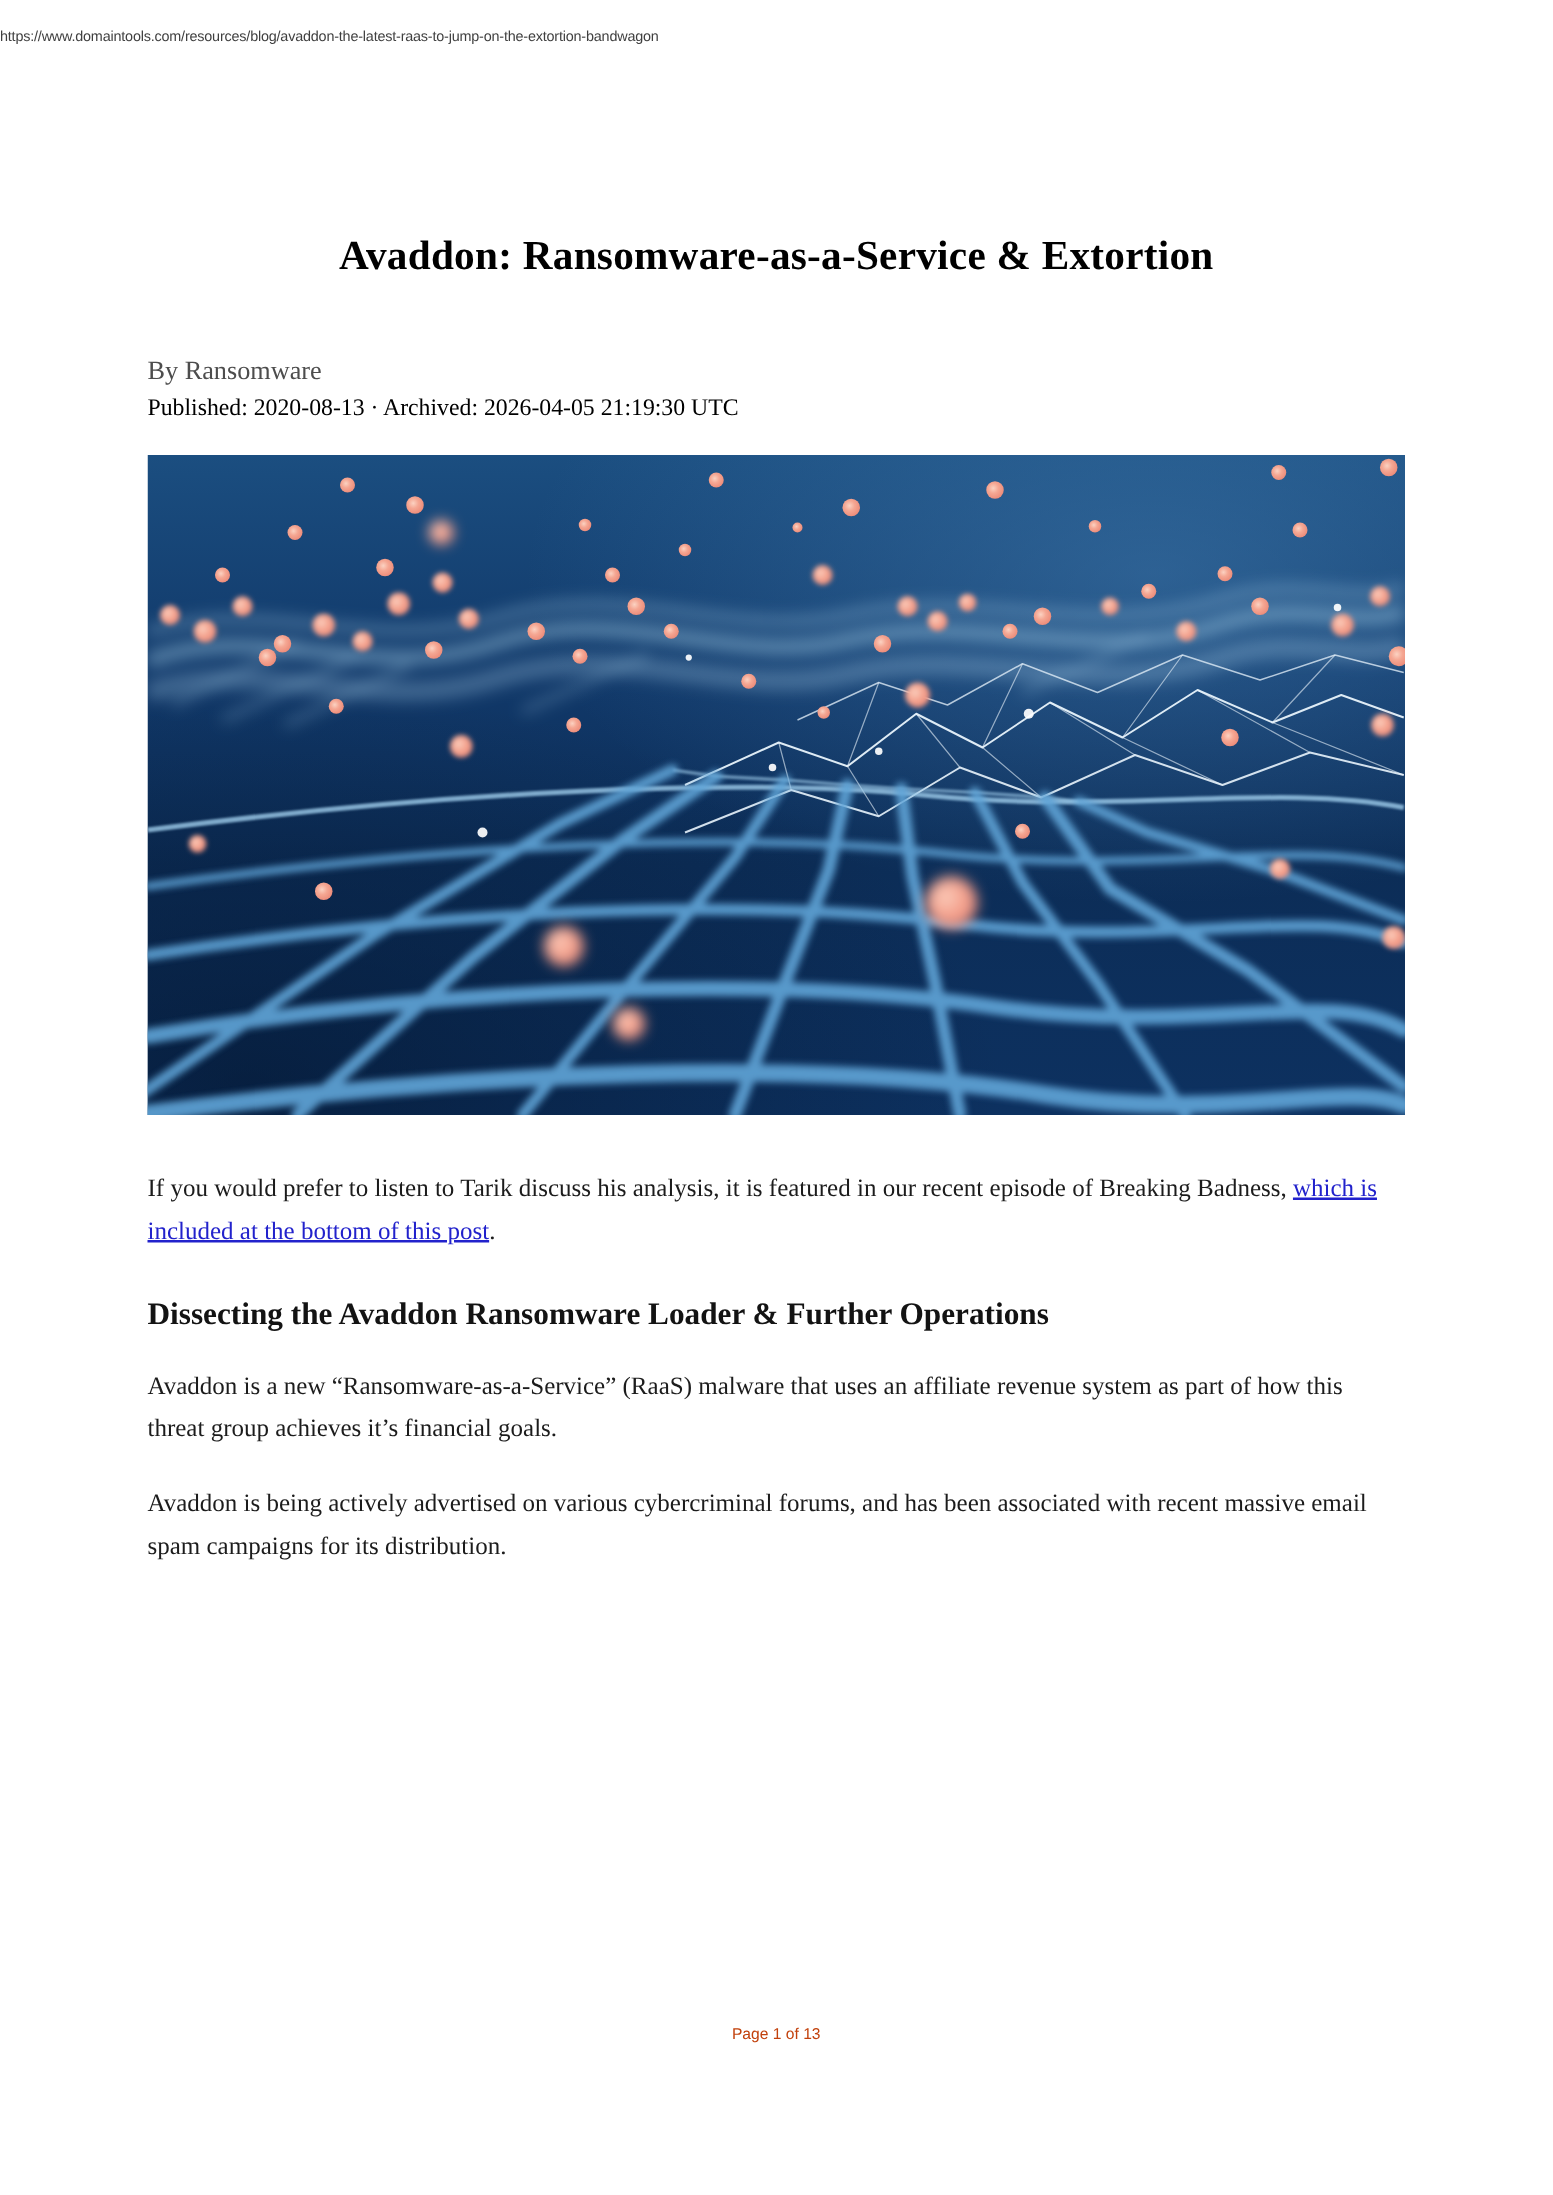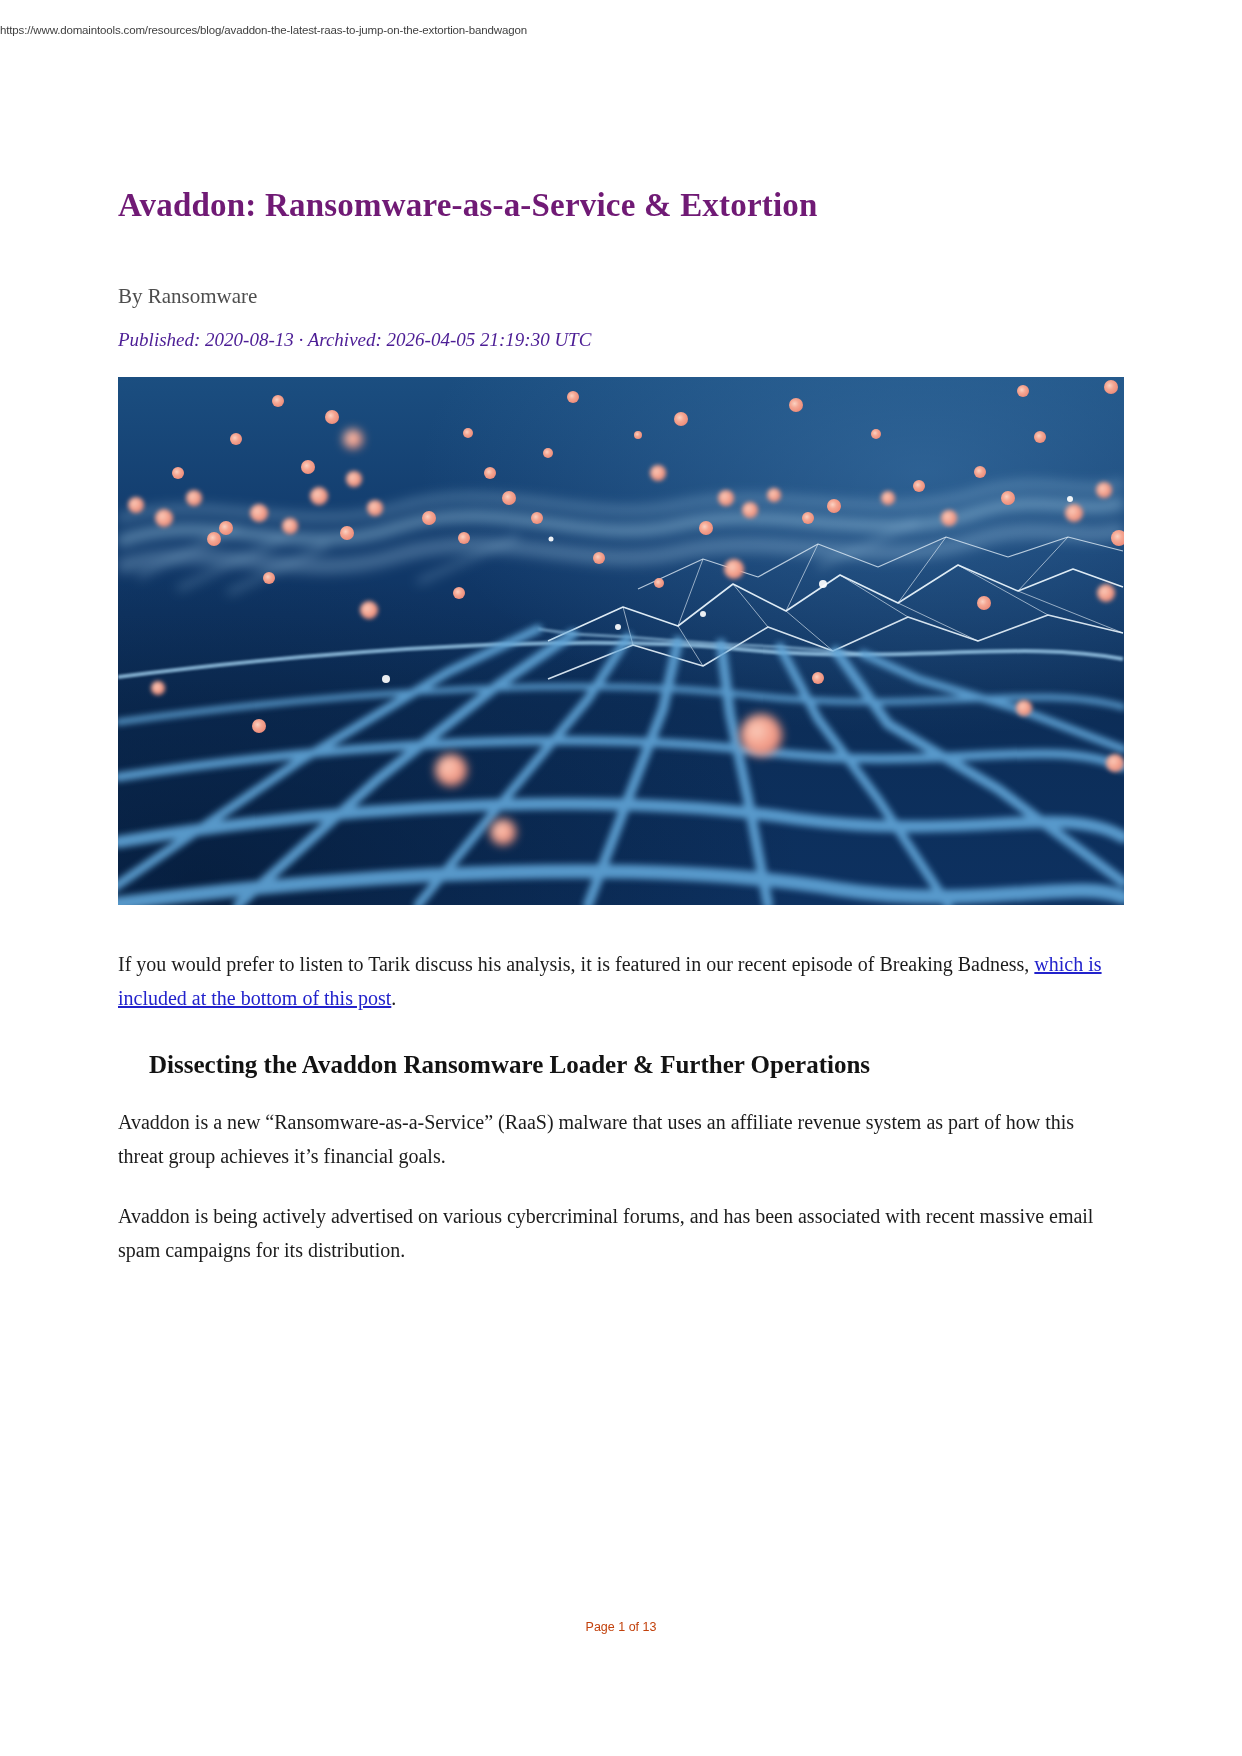--- a/index.html
+++ b/index.html
@@ -14,50 +14,50 @@
     position:absolute; top:24px; left:0; right:0;
     font-family:"Liberation Sans","DejaVu Sans",sans-serif;
     font-size:11.5px; letter-spacing:-0.15px;
     color:#3f3f3f;
   }
   .content {
     position:absolute; top:0; left:118px; width:1006px;
   }
   h1.article-title {
     margin-top:185px;
-    font-size:33px; font-weight:700; color:#701a75;
-    letter-spacing:0.2px; line-height:1.25;
+    font-size:33px; font-weight:700; color:#000000;
+    letter-spacing:0.2px; line-height:1.25;text-align:center;
   }
   .byline {
     margin-top:58px;
     font-size:21px; color:#4d4d4d;
   }
   .meta-line {
-    margin-top:20px;
-    font-size:19px; color:#4c1d95;font-style:italic;
+    margin-top:7px;
+    font-size:19px; color:#000000;
   }
   h2.post-heading {
     margin-top:38px;
     font-size:26px; font-weight:700; color:#131313;
     line-height:45px; letter-spacing:0.1px;
   }
   .hero {
     margin-top:26px;
     width:1006px; height:528px;
     display:block;
   }
   .hero svg { display:block; width:1006px; height:528px; }
   p.body-para {
     margin-top:42px;
     font-size:20px; line-height:34px; color:#1c1c1c;
   }
   p.body-para.tight { margin-top:26px; }
   h3.section-heading {
     margin-top:36px;
-    font-size:25px; font-weight:700; color:#131313;margin-left:31px;
+    font-size:25px; font-weight:700; color:#131313;
   }
   a.post-link { color:#2222cc; text-decoration:underline; cursor:pointer; }
   .footer-page {
     position:absolute; left:0; right:0; top:1620px;
     text-align:center;
     font-family:"Liberation Sans","DejaVu Sans",sans-serif;
     font-size:12.5px; color:#c2410c;
   }
   
   .d { fill:url(#dotGrad); }

